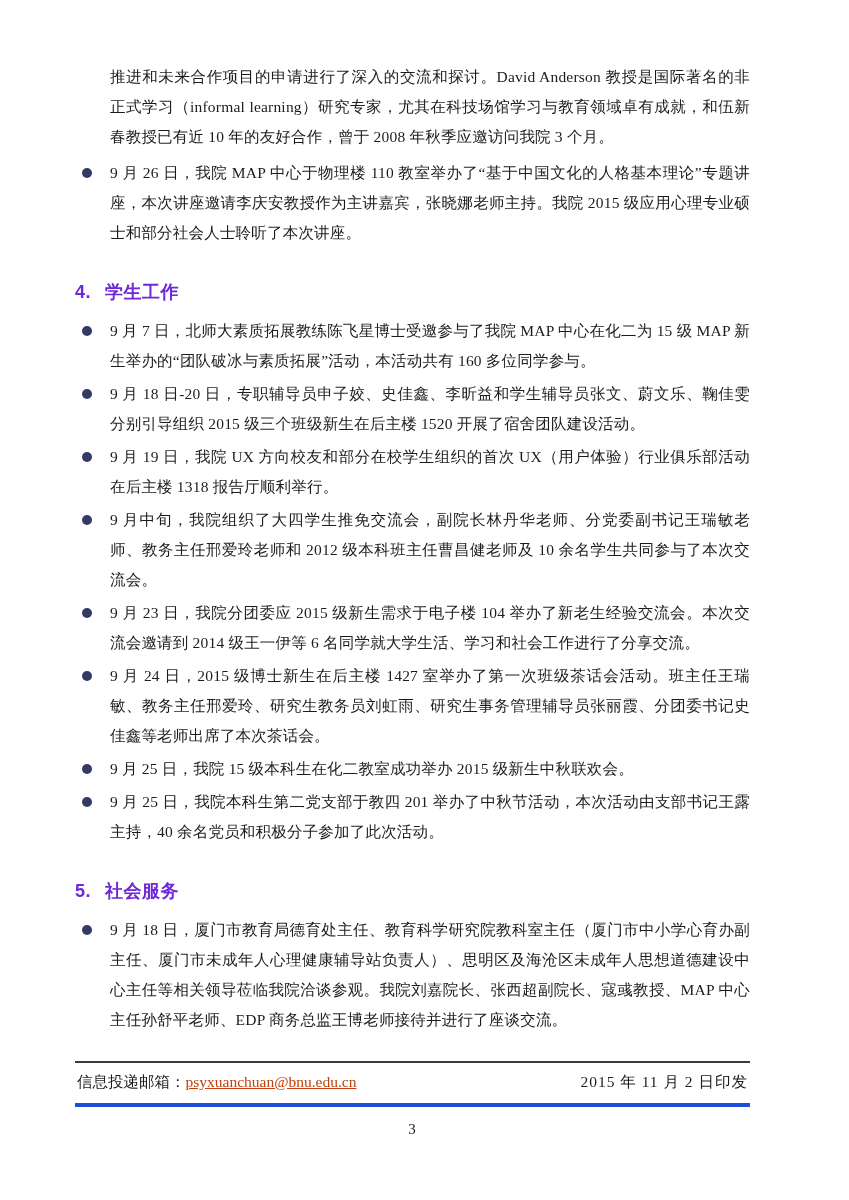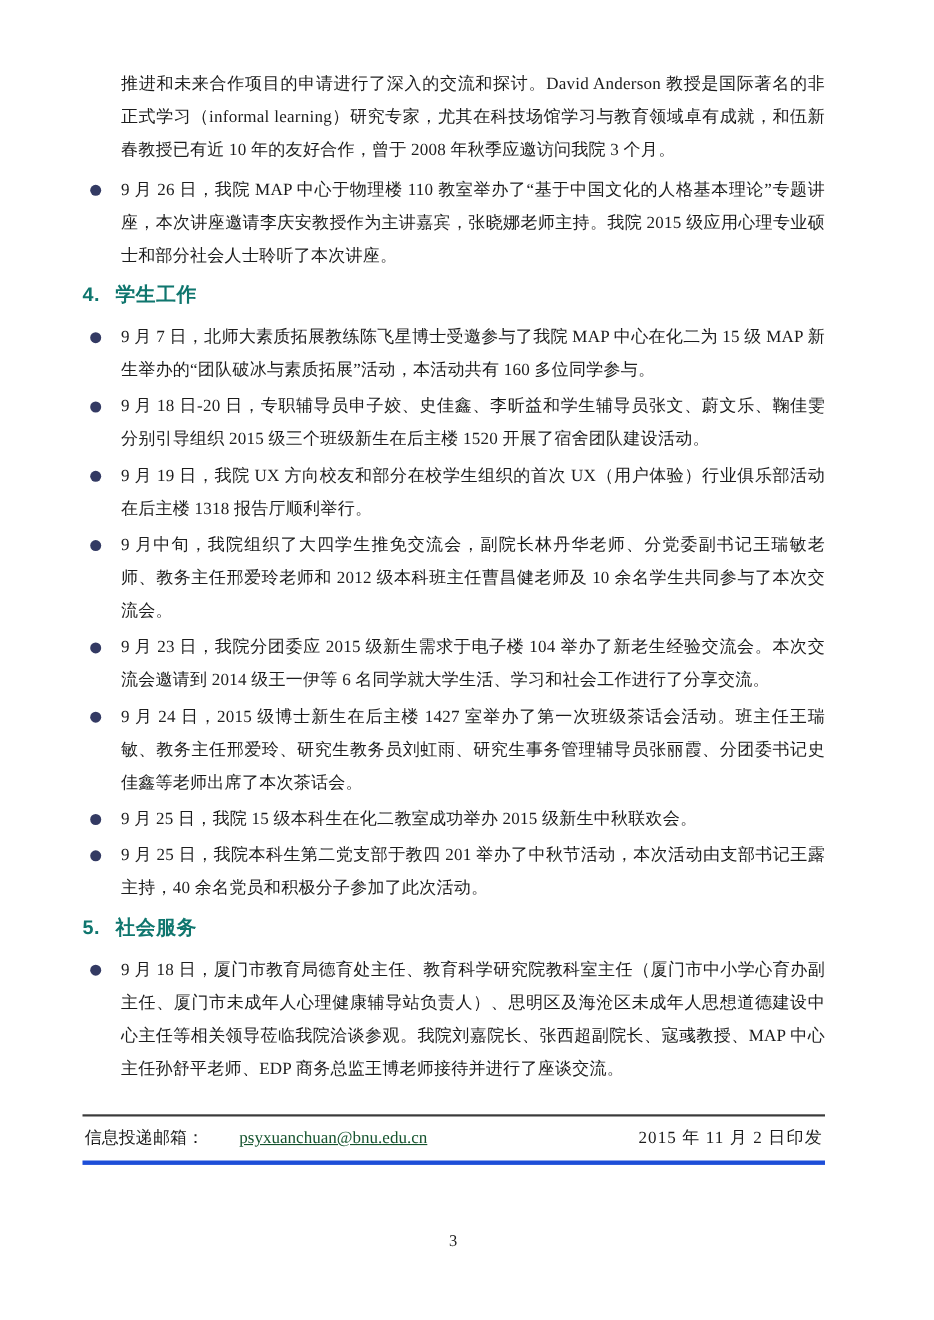--- a/index.html
+++ b/index.html
@@ -44,43 +44,42 @@
     top: 10px;
     width: 10px;
     height: 10px;
     border-radius: 50%;
     background: #333a63;
   }
   h2.section-heading {
     font-family: "Liberation Sans", "DejaVu Sans", sans-serif;
     font-size: 18px;
     font-weight: bold;
-    color: #0f766e;
-    margin-top: 8px;
+    color: #6d28d9;
+    margin-top: 32px;
     margin-bottom: 12px;
     letter-spacing: 0.5px;
   }
   h2 .section-number { margin-right: 14px; font-weight: bold; }
   .footer {
     margin-top: 26px;
     border-top: 2px solid #3a3a3a;
     border-bottom: 4px solid #1d4ed8;
     padding: 9px 2px 10px 2px;
     display: flex;
     justify-content: space-between;
     align-items: center;
     font-size: 15.5px;
   }
   .footer-left { display: flex; align-items: baseline; }
   .email-link {
-    color: #14532d;
+    color: #c2410c;
     text-decoration: underline;
     font-family: "Liberation Serif", "DejaVu Serif", serif;
     cursor: pointer;
-    margin-left: 32px;
   }
   .footer-date { letter-spacing: 1px; }
   .page-number {
     position: absolute;
     bottom: 62px;
     left: 0;
     width: 100%;
     text-align: center;
     font-size: 15px;
     color: #222;

